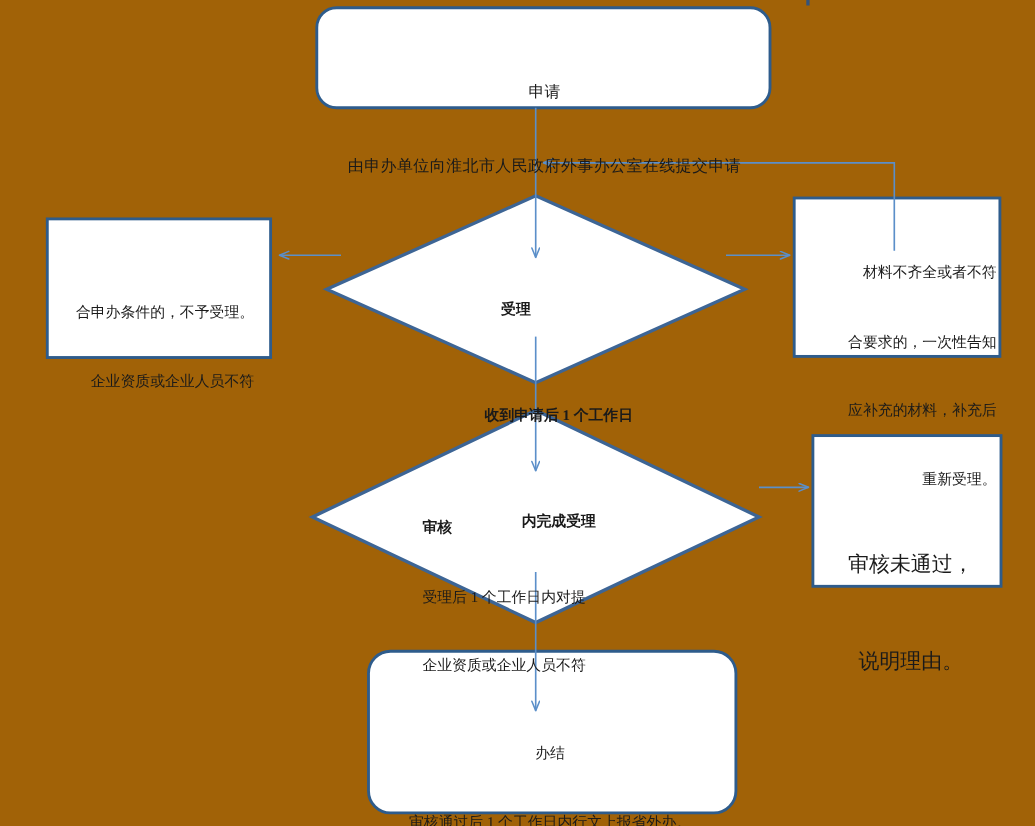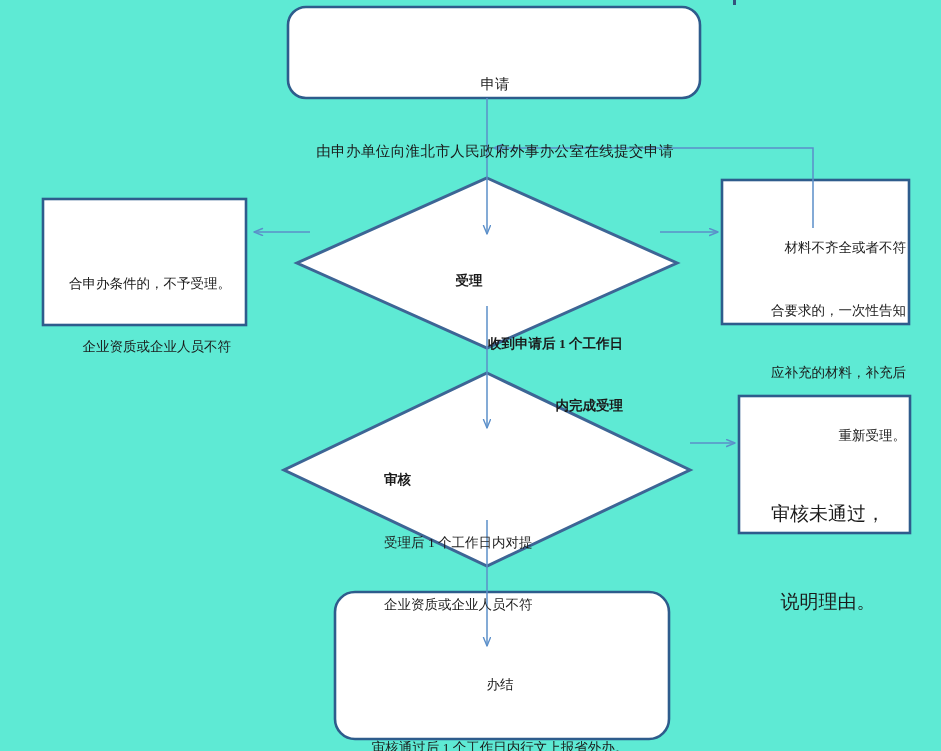--- a/index.html
+++ b/index.html
@@ -7,21 +7,21 @@
     padding: 0;
     background: #ffffff;
   }
   body {
     font-family: "Liberation Serif", "DejaVu Serif", serif;
   }
   #flow-canvas {
     position: relative;
     width: 941px;
     height: 751px;
-    background: #5eead4;
+    background: #a16207;
     overflow: hidden;
   }
   #flow-svg {
     position: absolute;
     left: 0;
     top: 0;
     width: 941px;
     height: 751px;
   }
   .node-text {
@@ -42,21 +42,21 @@
   #txt-application .line-title { text-align: center; }
   #txt-application .line-body  { text-align: center; letter-spacing: 0.4px; }
 
   
   #txt-acceptance {
     left: 393px; top: 229px; width: 230px;
     font-size: 13.5px;
     font-weight: bold;
   }
   #txt-acceptance .line-title { text-align: center; padding-right: 78px; }
-  #txt-acceptance .line-body  { text-align: right; }
+  #txt-acceptance .line-body  { text-align: center; margin-top: 34px; }
 
   
   #txt-reject {
     left: 56px; top: 232px; width: 175px;
     font-size: 13.5px;
   }
 
   
   #txt-supplement {
     left: 731px; top: 196px; width: 175px;

